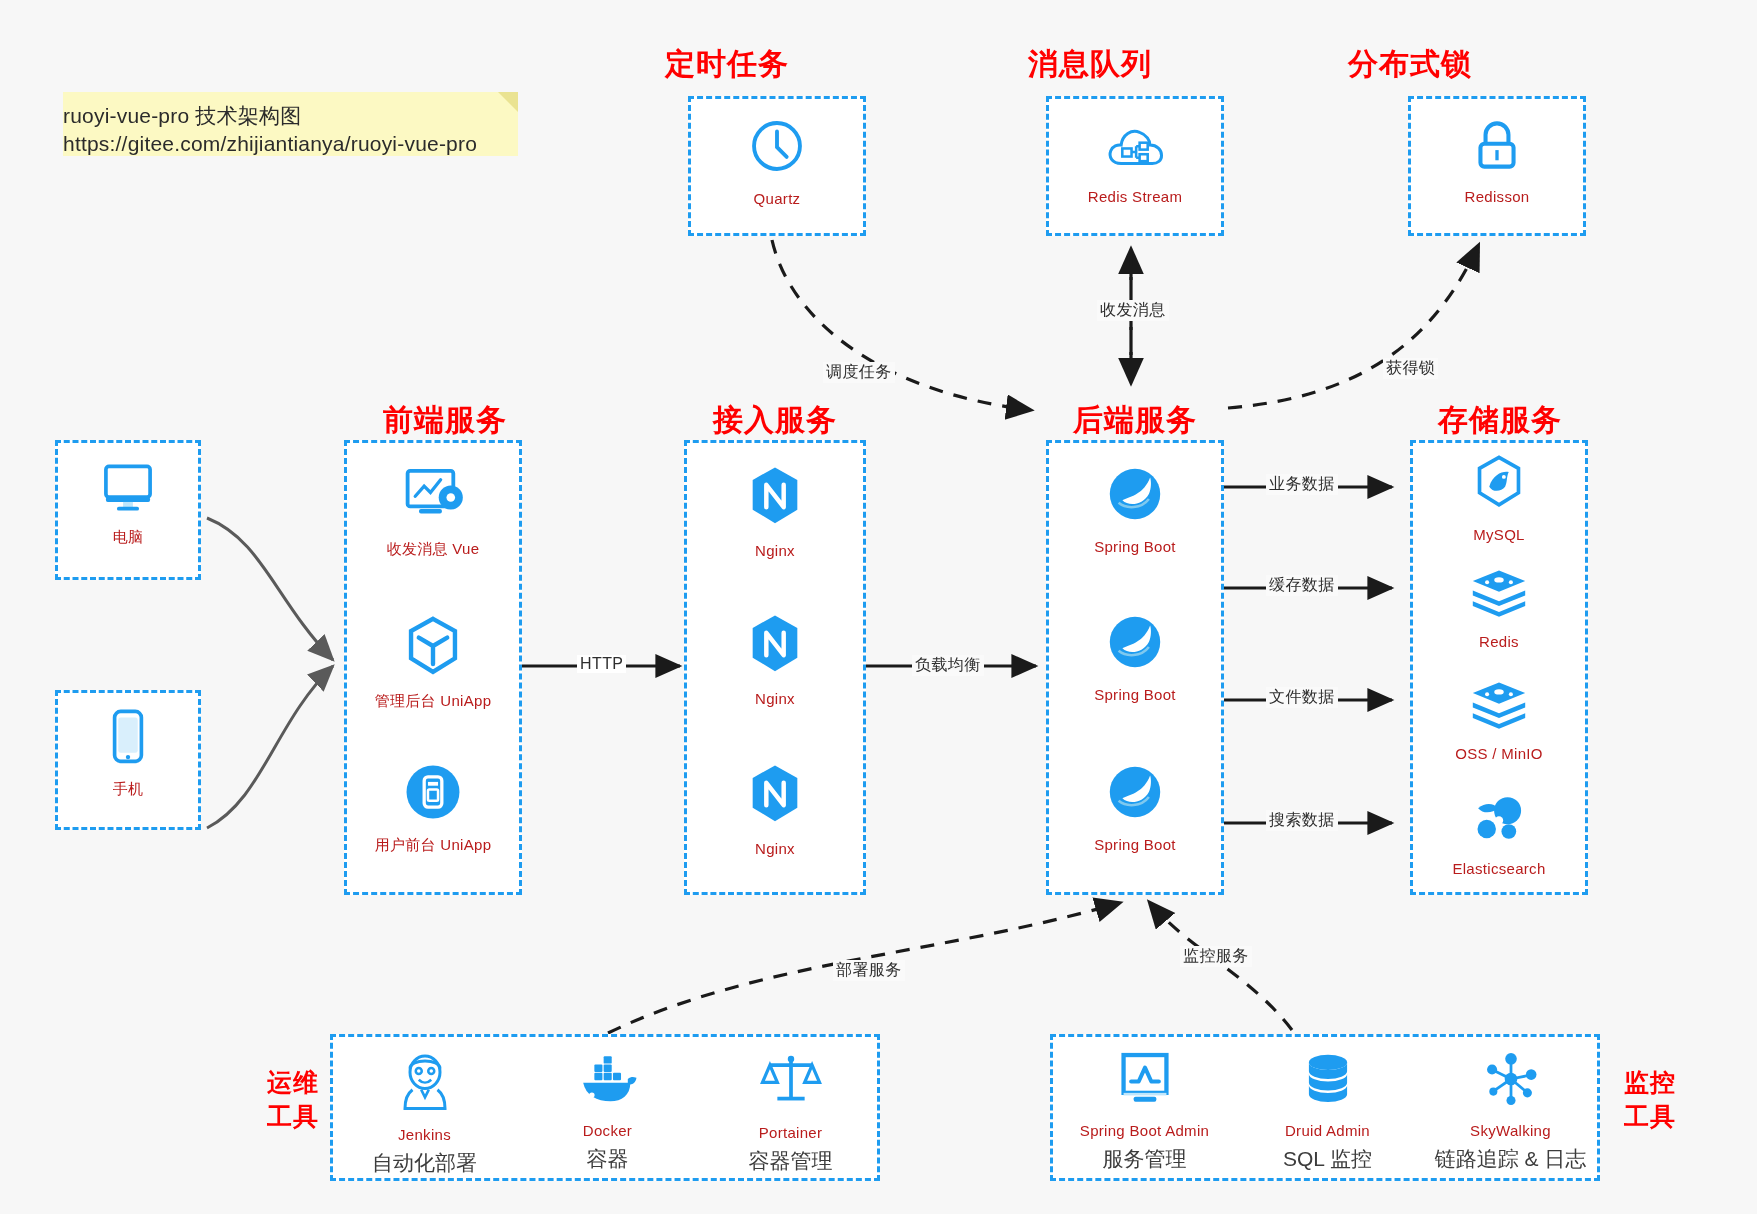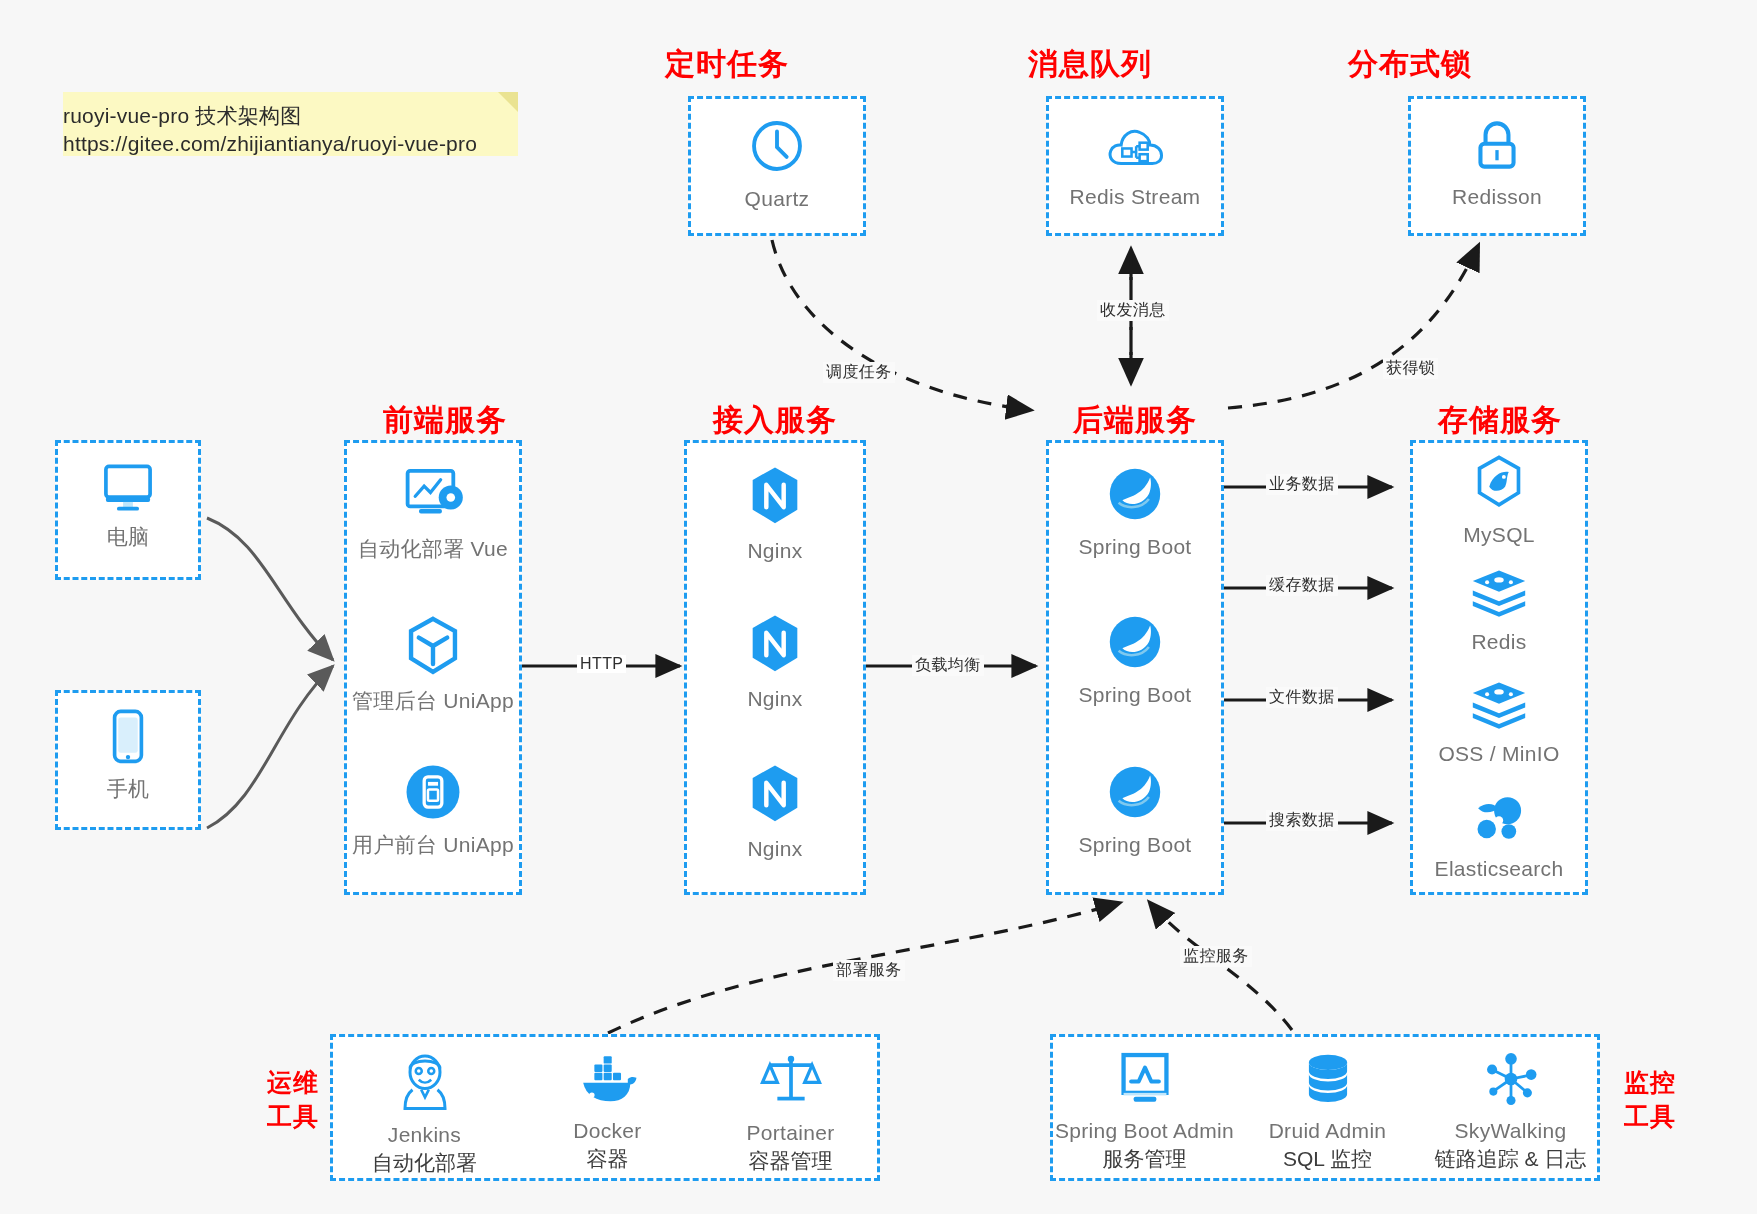--- a/index.html
+++ b/index.html
@@ -41,21 +41,21 @@
     border: 3px dashed #1e9cf0;
     background: #ffffff;
   }
 
   
   .node {
     position: absolute; width: 100%; text-align: center;
   }
   .node .ico { display: block; margin: 0 auto 6px auto; }
   .node .lbl {
-    font-size: 21px; color: #737373; line-height: 28px; white-space: nowrap;
+    font-size: 15px; color: #b91c1c; line-height: 28px; white-space: nowrap;
     letter-spacing: .3px;
   }
   .node .sub {
     font-size: 21px; color: #3c3c3c; line-height: 28px; white-space: nowrap;
   }
 
   
   .elabel {
     position: absolute; background: #fafafa;
     font-size: 16px; color: #2e2e2e; white-space: nowrap;
@@ -189,21 +189,21 @@
         <svg width="66" height="60" viewBox="0 0 52 46">
           <rect x="6" y="4" width="36" height="28" rx="2" fill="none" stroke="#1e9cf0" stroke-width="3"></rect>
           <path d="M12 24 L19 16 L24 21 L32 11" fill="none" stroke="#1e9cf0" stroke-width="2.6" stroke-linecap="round"></path>
           <rect x="15" y="34" width="18" height="3.5" rx="1.5" fill="#1e9cf0"></rect>
           <g transform="translate(32,17)">
             <circle cx="8" cy="8" r="9.5" fill="#1e9cf0"></circle>
             <circle cx="8" cy="8" r="3.4" fill="#ffffff"></circle>
           </g>
         </svg>
       </span>
-      <div class="lbl">自动化部署 Vue</div>
+      <div class="lbl">收发消息 Vue</div>
     </div>
 
     <div class="node" style="top:172px;">
       <span class="ico">
         <svg width="60" height="62" viewBox="0 0 46 48">
           <path d="M23 3 L40 12.5 L40 33.5 L23 44 L6 33.5 L6 12.5 Z" fill="none" stroke="#1e9cf0" stroke-width="3.4"></path>
           <path d="M23 24 L23 38 M23 24 L12 17.5 M23 24 L34 17.5" fill="none" stroke="#1e9cf0" stroke-width="3.4" stroke-linecap="round"></path>
         </svg>
       </span>
       <div class="lbl">管理后台 UniApp</div>

